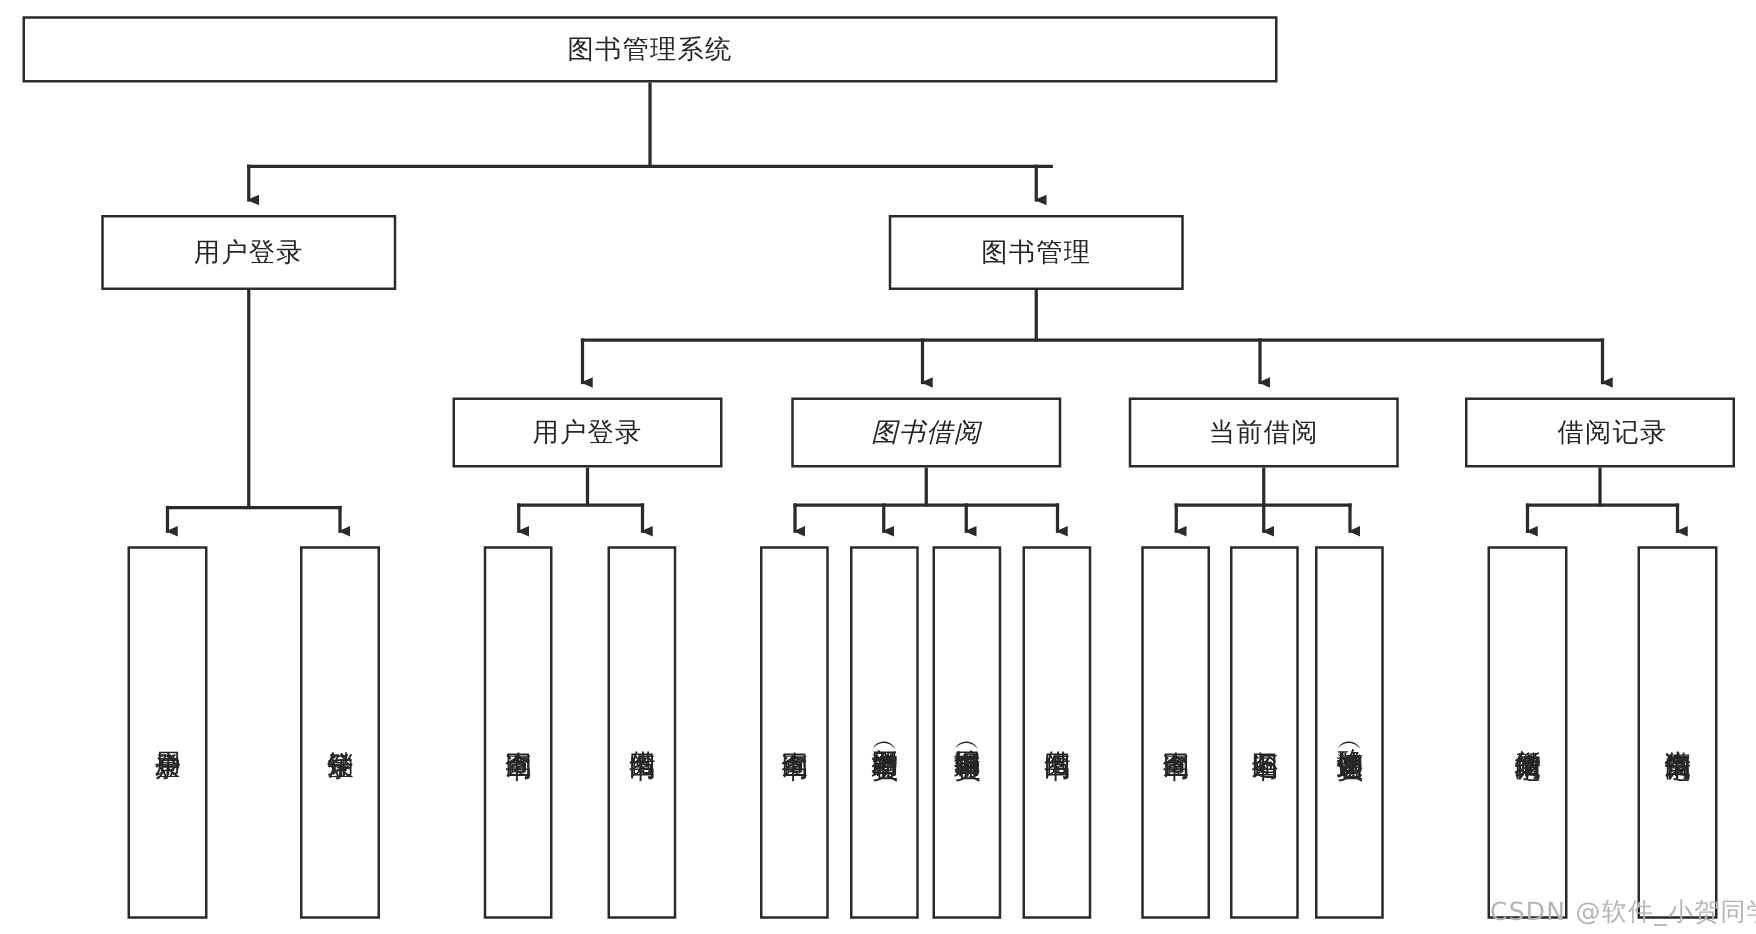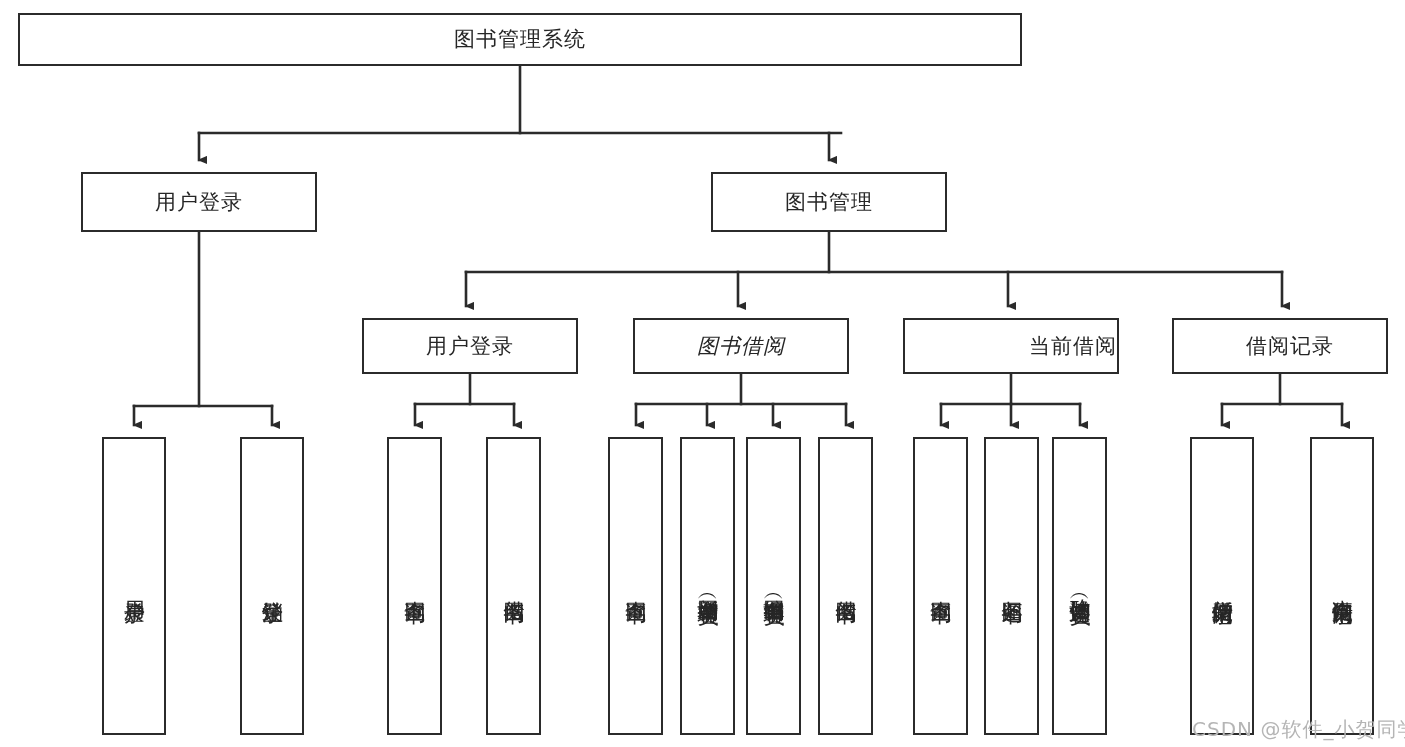--- a/index.html
+++ b/index.html
@@ -137,21 +137,21 @@
   </div>
 
   <div class="node-box horiz" style="left:362px;top:318px;width:216px;height:56px;">
     <span>用户登录</span>
   </div>
 
   <div class="node-box horiz" style="left:633px;top:318px;width:216px;height:56px;font-style:italic;">
     <span>图书借阅</span>
   </div>
 
-  <div class="node-box horiz" style="left:903px;top:318px;width:216px;height:56px;justify-content:flex-end;">
+  <div class="node-box horiz" style="left:903px;top:318px;width:216px;height:56px;">
     <span>当前借阅</span>
   </div>
 
   <div class="node-box horiz" style="left:1172px;top:318px;width:216px;height:56px;padding-left:20px;">
     <span>借阅记录</span>
   </div>
 
   <div class="node-box vert" style="left:102px;top:437px;width:64px;height:298px;">
     <span class="vtext">用户登录</span>
   </div>

